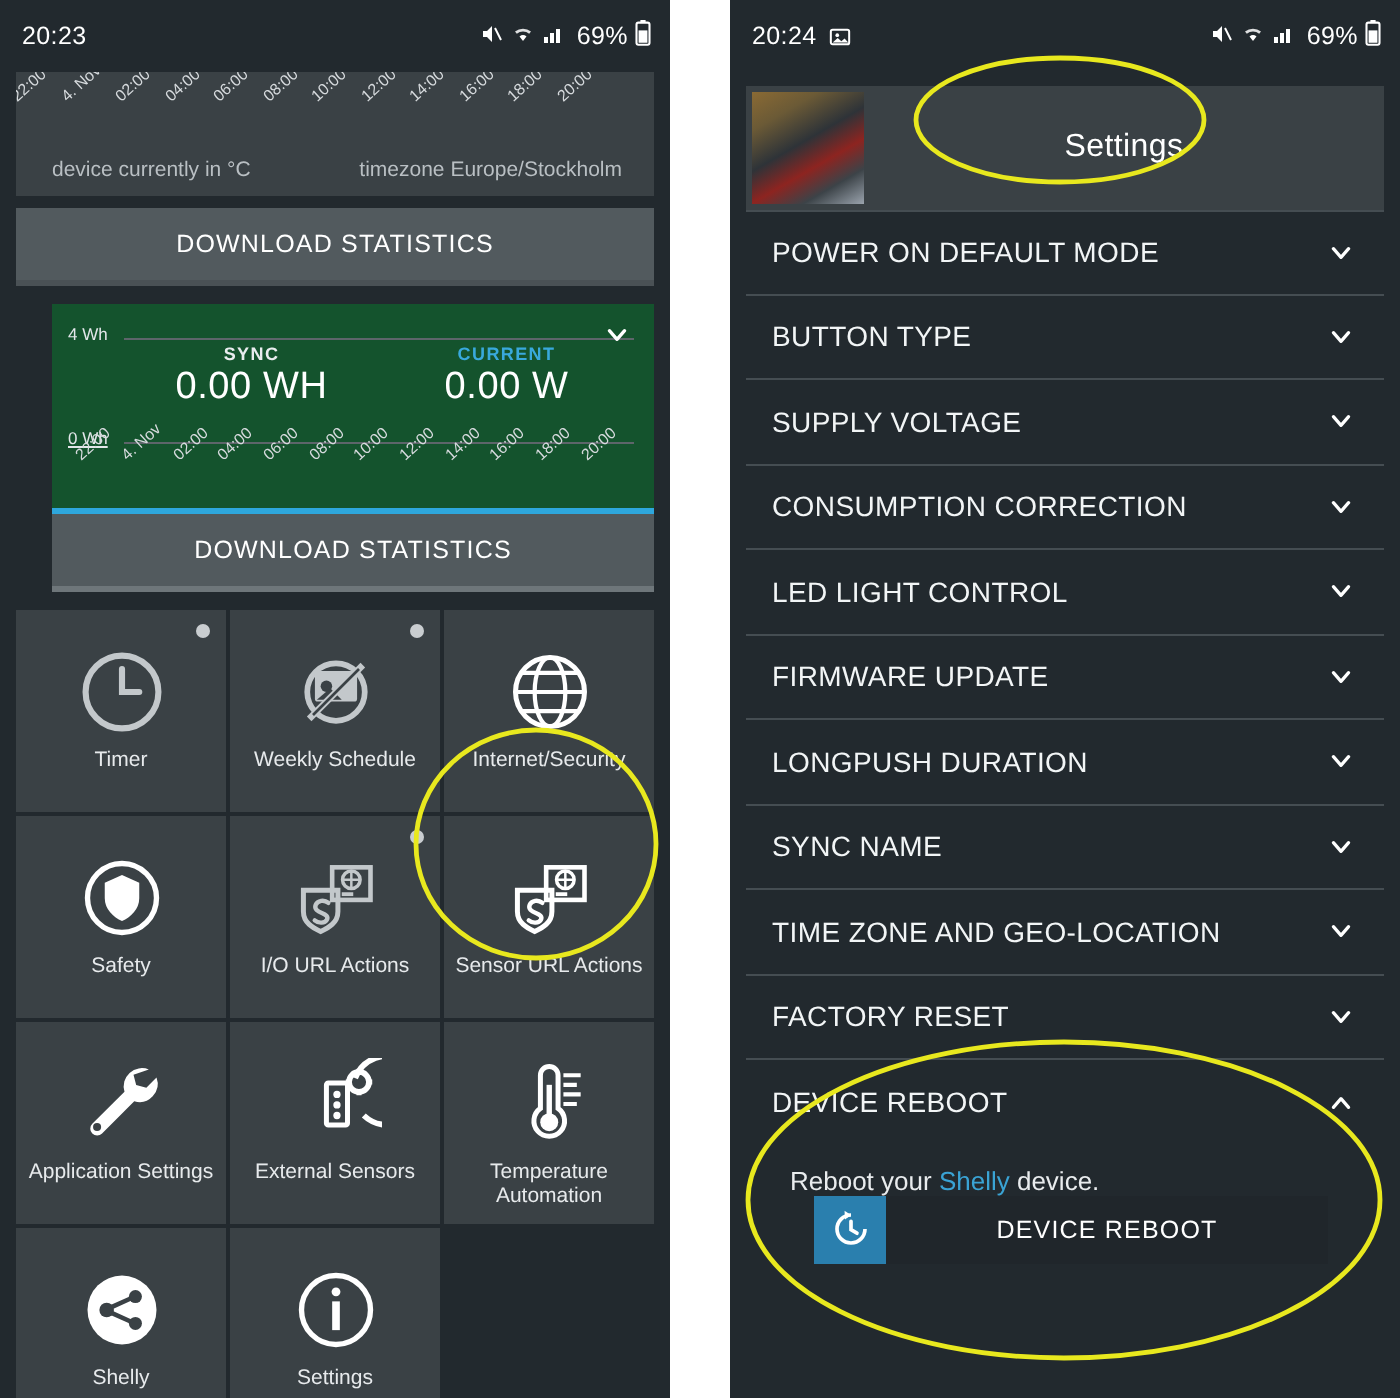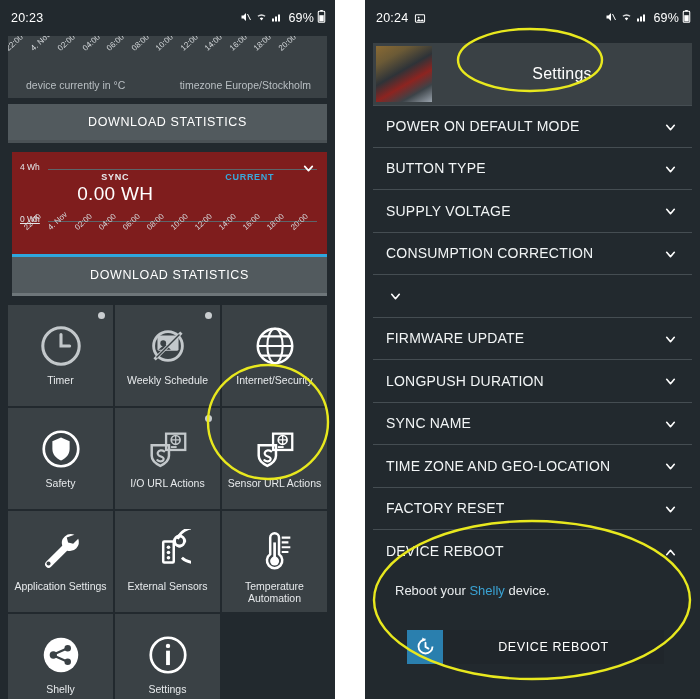--- a/index.html
+++ b/index.html
@@ -67,22 +67,22 @@
     text-align: center;
     font-size: 12.5px;
     letter-spacing: .6px;
     padding: 11px 0 11px;
     margin: 6px 8px 0 8px;
     border-bottom: 3px solid #4a5155;
   }
 
   
   .energy-card {
-    margin: 9px 8px 0 12px;
-    background: #7f1d1d;
+    margin: 9px 8px 0 26px;
+    background: #14532d;
     position: relative;
     padding: 6px 0 0 0;
   }
   .energy-grid { position: relative; height: 96px; }
   .ax-label {
     position: absolute; left: 8px;
     font-size: 8.5px; color: #e3e7ea;
   }
   .ax-top { top: 4px; }
   .ax-bot { top: 56px; text-decoration: underline; }
@@ -189,21 +189,21 @@
     flex: 1;
     color: #f2f5f6; font-size: 14px;
     letter-spacing: .2px;
   }
   .chev { width: 19px; height: 13px; }
 
   .reboot-body {
     padding: 10px 12px 18px 22px;
   }
   .reboot-text {
-    color: #e9ecee; font-size: 13px; margin-bottom: 32px;
+    color: #e9ecee; font-size: 13px; margin-bottom: 0;
   }
   .reboot-text .brand { color: #3aa3d4; }
   .reboot-btn {
     display: flex; align-items: center;
     height: 34px; width: 257px; margin-left: 12px;
   }
   .reboot-btn .ibox {
     width: 36px; height: 34px; background: #2a7fae;
     display: flex; align-items: center; justify-content: center;
   }
@@ -295,20 +295,21 @@
             </svg>
         </span>
 
         <div class="readouts">
           <div class="readout">
             <div class="lbl total">SYNC</div>
             <div class="val">0.00 WH</div>
           </div>
           <div class="readout">
             <div class="lbl current">CURRENT</div>
+            <div class="val">0.00 W</div>
           </div>
         </div>
 
         <div class="energy-ticks">
           <span class="tick">22:00</span>
           <span class="tick">4. Nov</span>
           <span class="tick">02:00</span>
           <span class="tick">04:00</span>
           <span class="tick">06:00</span>
           <span class="tick">08:00</span>
@@ -551,20 +552,21 @@
       <div class="srow">
         <span class="slabel">CONSUMPTION CORRECTION</span>
         <span class="chev">
           <svg width="19" height="13" viewBox="0 0 24 24">
               <path d="M5 8l7 8 7-8" fill="none" stroke="#fff" stroke-width="3" stroke-linecap="round" stroke-linejoin="round"></path>
             </svg>
         </span>
       </div>
 
       <div class="srow">
+        <span class="slabel">LED LIGHT CONTROL</span>
         <span class="chev">
           <svg width="19" height="13" viewBox="0 0 24 24">
               <path d="M5 8l7 8 7-8" fill="none" stroke="#fff" stroke-width="3" stroke-linecap="round" stroke-linejoin="round"></path>
             </svg>
         </span>
       </div>
 
       <div class="srow">
         <span class="slabel">FIRMWARE UPDATE</span>
         <span class="chev">

